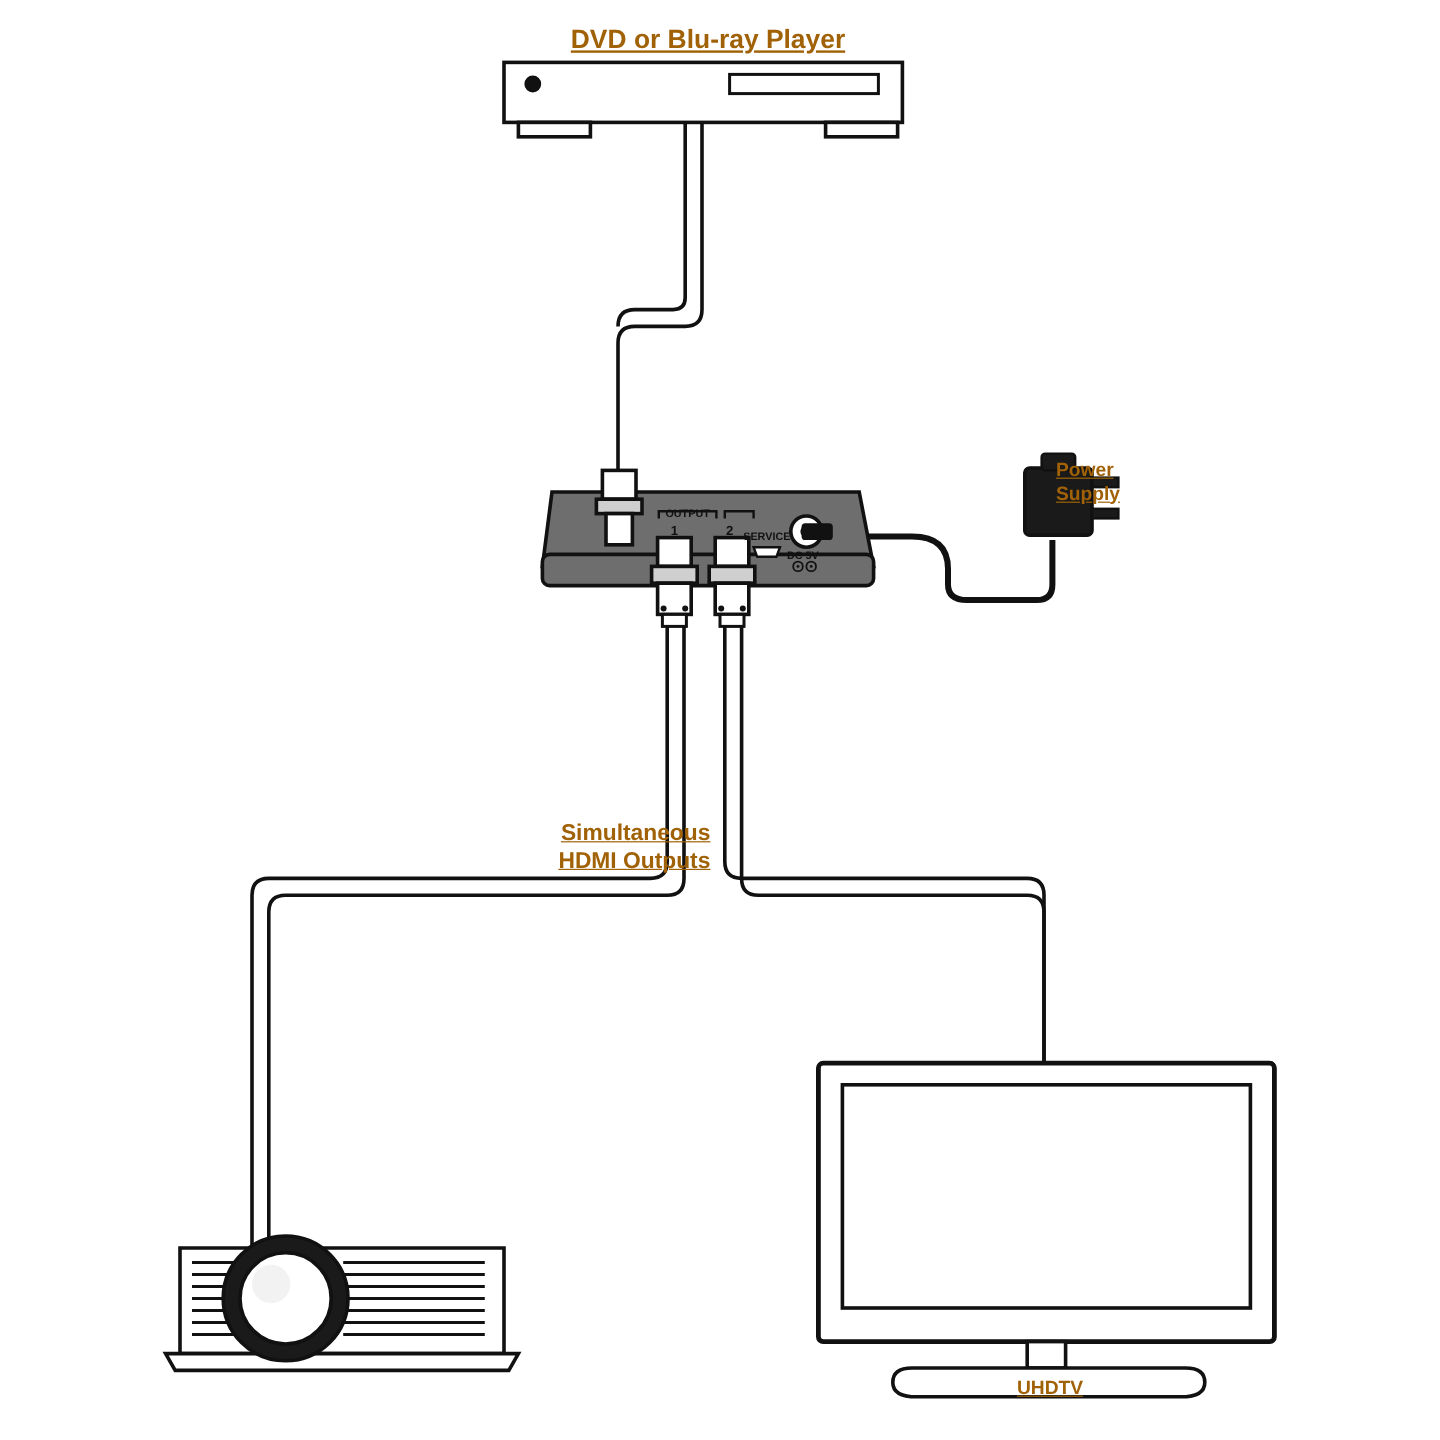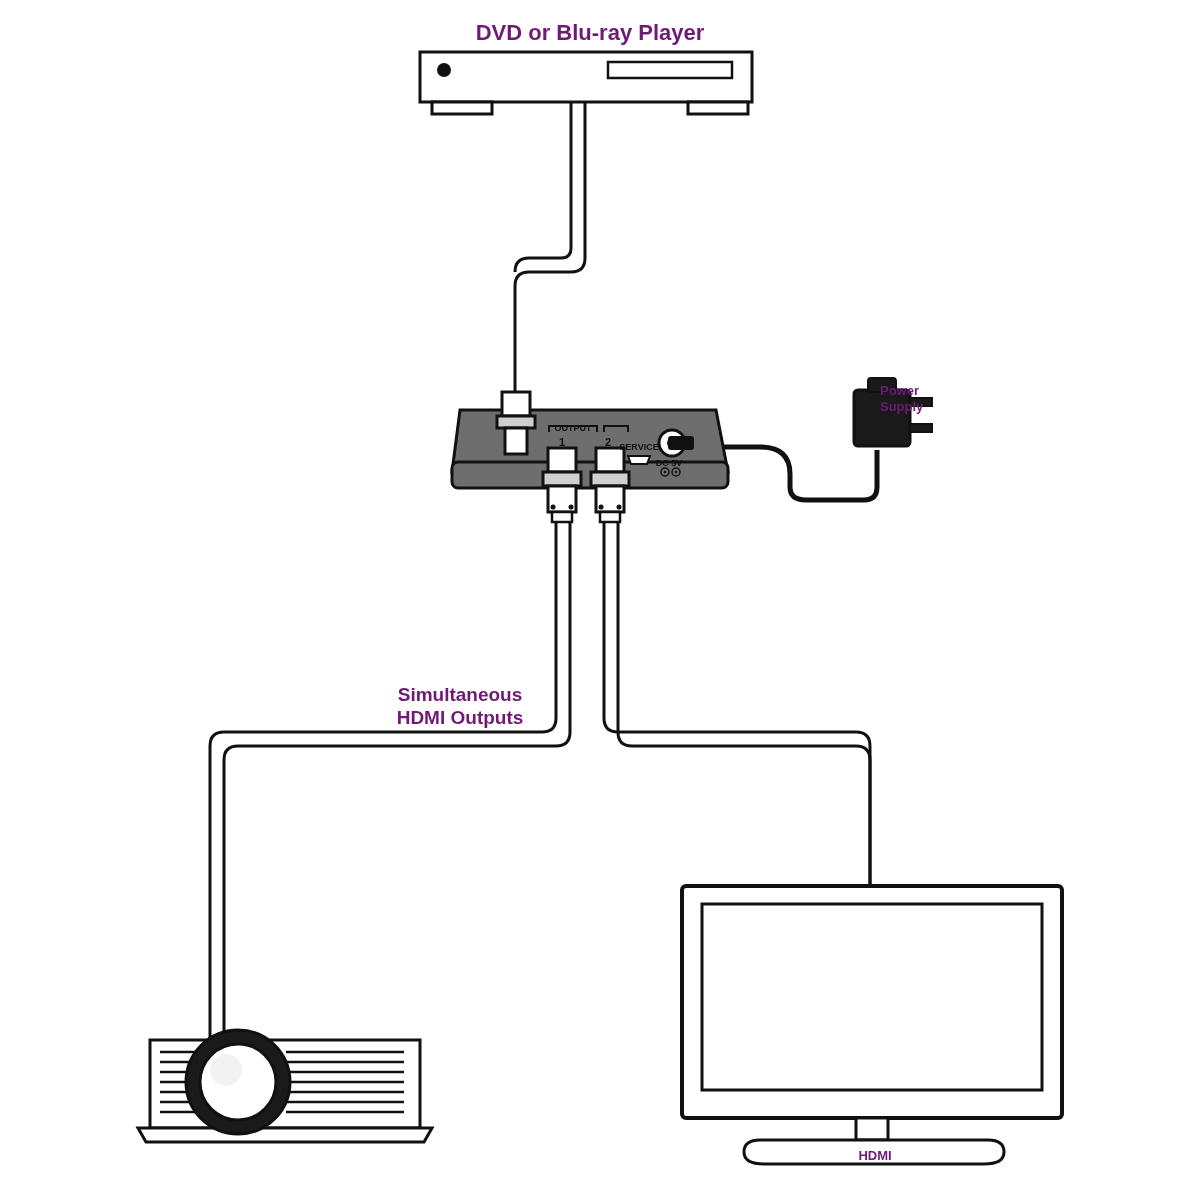--- a/index.html
+++ b/index.html
@@ -20,33 +20,34 @@
   #diagram-svg {
     position: absolute;
     left: 0;
     top: 0;
     width: 1200px;
     height: 1200px;
   }
   .lbl {
     position: absolute;
     font-weight: bold;
-    color: #701a75;
+    color: #a16207;
     text-align: center;
     line-height: 1.22;
     white-space: pre-line;
+    text-decoration: underline;
   }
   .lbl-22 { font-size: 22px; }
   .lbl-19 { font-size: 19px; }
-  .lbl-20 { font-size: 13px; }
+  .lbl-20 { font-size: 16px; }
 
   #label-source      { left: 360px; top: 20px;  width: 460px; }
   #label-hdmi-input  { left: 530px; top: 142px; width: 220px; }
   #label-power       { left: 880px; top: 383px; width: 220px; text-align: left; }
-  #label-outputs     { left: 310px; top: 683px; width: 300px; text-align: center; }
+  #label-outputs     { left: 292px; top: 683px; width: 300px; text-align: right; }
   #label-projector   { left: 160px; top: 1148px; width: 250px; }
   #label-uhdtv       { left: 760px; top: 1148px; width: 230px; }
 </style>
 </head>
 <body>
 
 <div id="stage">
 
   <svg id="diagram-svg" viewBox="0 0 1200 1200">
 
@@ -177,15 +178,15 @@
   <div class="lbl lbl-22" id="label-source">DVD or Blu-ray Player</div>
 
 
   <div class="lbl lbl-20" id="label-power">Power
 Supply</div>
 
   <div class="lbl lbl-19" id="label-outputs">Simultaneous
 HDMI Outputs</div>
 
 
-  <div class="lbl lbl-20" id="label-uhdtv">HDMI</div>
+  <div class="lbl lbl-20" id="label-uhdtv">UHDTV</div>
 
 </div>
 
 </body></html>

